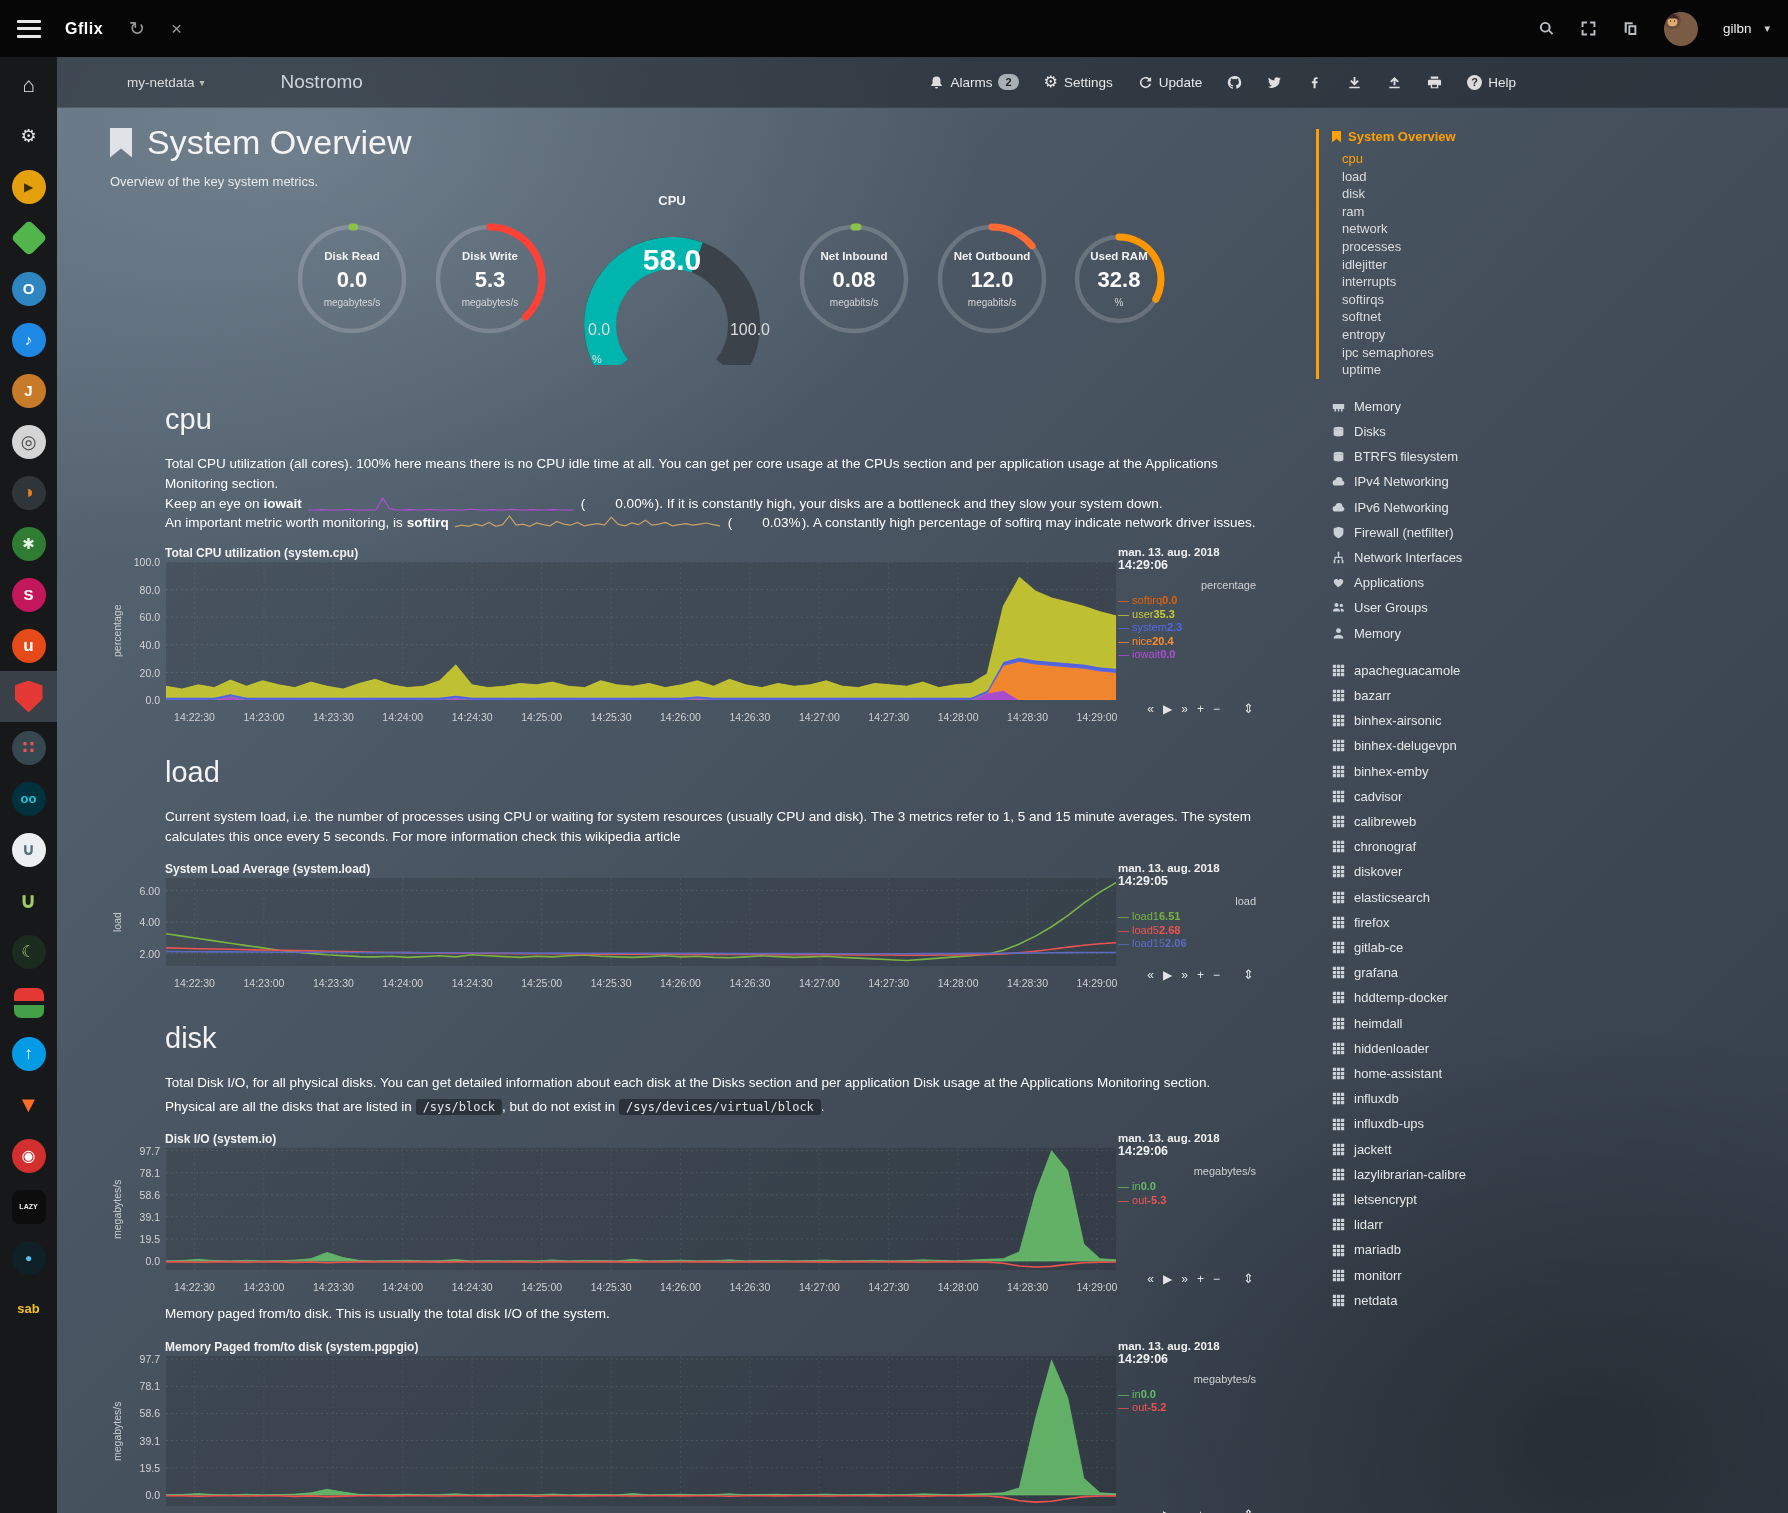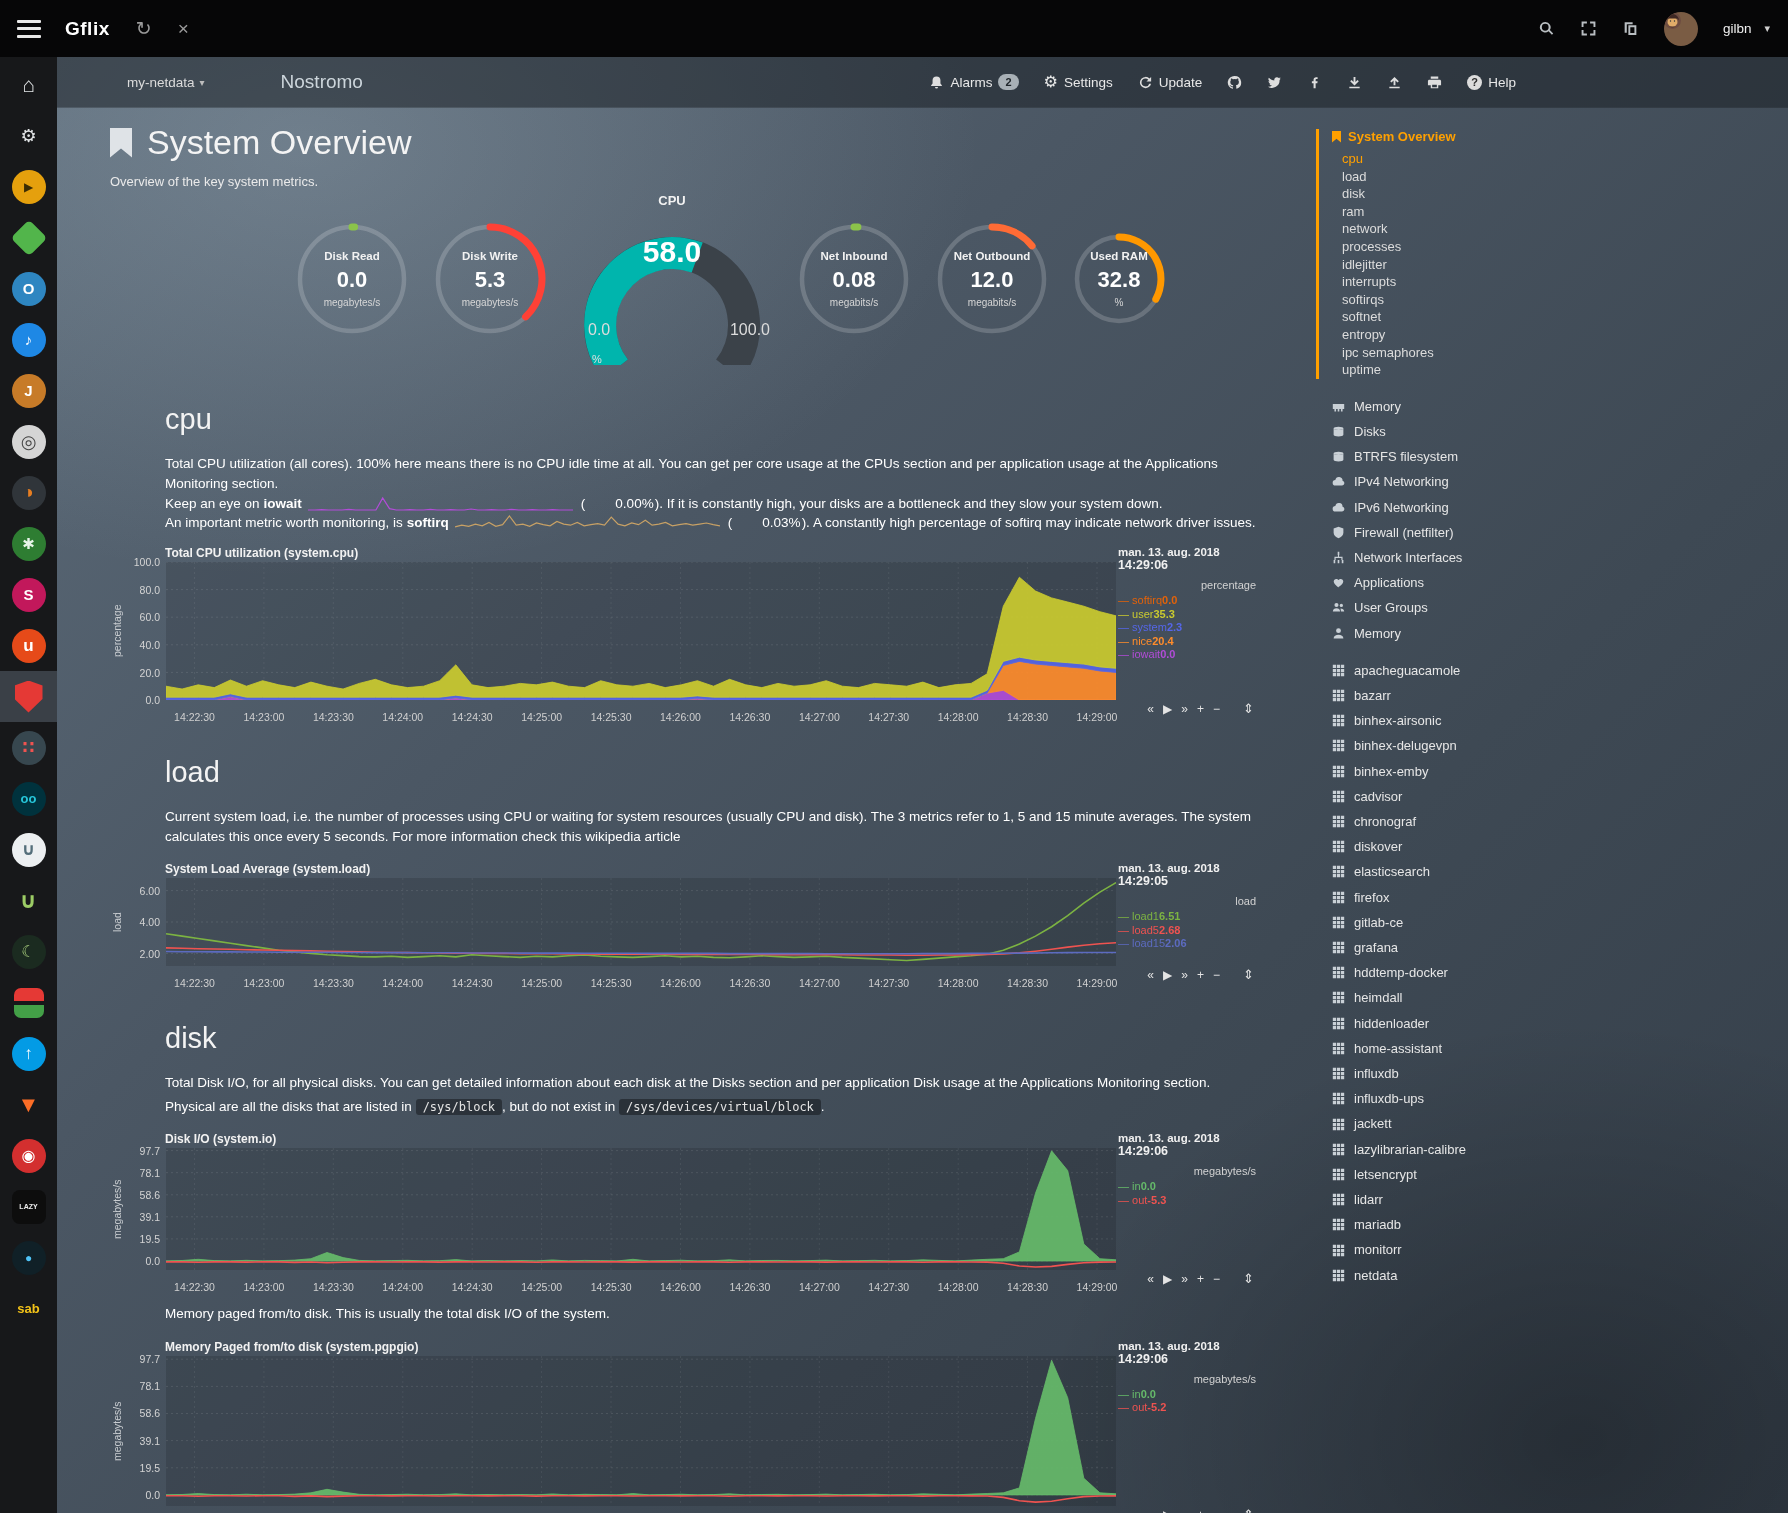--- a/index.html
+++ b/index.html
@@ -2,21 +2,21 @@
 <html><head>
 <meta charset="utf-8">
 <style>
   html,body{margin:0;padding:0}
   body{width:1788px;height:1513px;position:relative;overflow:hidden;background:#000;
        font-family:"Liberation Sans","DejaVu Sans",sans-serif;-webkit-font-smoothing:antialiased}
   
   .topbar{position:absolute;top:0;left:0;width:1788px;height:57px;background:#060607;display:flex;align-items:center;z-index:30}
   .hamburger{width:24px;height:18px;margin-left:17px;display:flex;flex-direction:column;justify-content:space-between;cursor:pointer}
   .hamburger span{display:block;height:3px;background:#e8e8e8;border-radius:1px}
-  .brand{color:#fff;font-size:19px;font-weight:bold;margin-left:24px;letter-spacing:.5px}
+  .brand{color:#fff;font-size:16px;font-weight:bold;margin-left:24px;letter-spacing:.5px}
   .tb-ico{color:#9a9a9a;font-size:19px;margin-left:26px;cursor:pointer;line-height:1}
   .tb-right{margin-left:auto;display:flex;align-items:center;gap:25px;margin-right:18px}
   .tb-right svg{width:17px;height:17px;fill:#b9bec2;cursor:pointer}
   .avatar{width:34px;height:34px;border-radius:50%;overflow:hidden;background:#7a5c44;cursor:pointer}
   .tb-user{color:#f0f0f0;font-size:13.5px;cursor:pointer}
   .tb-caret{color:#cfcfcf;font-size:11px;margin-left:-12px;cursor:pointer}
   
   .app-sidebar{position:absolute;top:57px;left:0;width:57px;bottom:0;background:#17181a;z-index:20;display:flex;flex-direction:column;align-items:center;padding-top:2px}
   .cell{width:57px;height:51px;display:flex;align-items:center;justify-content:center;cursor:pointer}
   .cell.active{background:#3a4047}
@@ -51,21 +51,21 @@
   .subtitle{font-size:13px;color:#eaeaea;margin-top:12px}
   
   .gauges{display:flex;align-items:center;gap:6px;padding-left:176px;margin-top:4px}
   .gauge{position:relative;display:flex;flex-direction:column;align-items:center;cursor:pointer}
   .g-inner{position:absolute;inset:0;display:flex;flex-direction:column;align-items:center;justify-content:center;pointer-events:none}
   .g-label2{font-size:11.5px;font-weight:bold;color:#f2f2f2;margin-bottom:5px}
   .g-value{font-size:22px;font-weight:bold;color:#fff}
   .g-unit{font-size:10px;color:#d6d6d6;margin-top:4px}
   .gauge.big{height:172px;padding-top:22px;box-sizing:border-box}
   .gauge.big .g-label{position:absolute;top:0;width:100%;text-align:center;font-size:13px;font-weight:bold;color:#f2f2f2}
-  .gauge.big .g-value{position:absolute;top:42px;width:100%;text-align:center;font-size:30px}
+  .gauge.big .g-value{position:absolute;top:50px;width:100%;text-align:center;font-size:30px}
   .gauge.big .g-min{position:absolute;left:26px;top:128px;font-size:16px;color:#dcdcdc}
   .gauge.big .g-max{position:absolute;right:12px;top:128px;font-size:16px;color:#dcdcdc}
   .gauge.big .g-bigunit{position:absolute;bottom:0;left:30px;font-size:11px;color:#e0e0e0}
   
   .section{margin-left:55px}
   h2{font-size:29px;font-weight:400;color:#f3f3f3;margin:38px 0 0 0}
   .desc{font-size:13.5px;color:#fff;line-height:1.45;max-width:1092px;margin:18px 0 0 0}
   .note{font-size:13.5px;color:#fff;margin:3px 0 0 0;display:flex;align-items:center;flex-wrap:wrap}
   .note b{margin-left:4px}
   .spark{margin:0 6px;display:inline-block}
@@ -925,20 +925,26 @@
           <li>
             <svg class="nico">
               <use href="#i-grid"></use>
             </svg>
             <span>cadvisor</span>
           </li>
           <li>
             <svg class="nico">
               <use href="#i-grid"></use>
             </svg>
+            <span>calibreweb</span>
+          </li>
+          <li>
+            <svg class="nico">
+              <use href="#i-grid"></use>
+            </svg>
             <span>chronograf</span>
           </li>
           <li>
             <svg class="nico">
               <use href="#i-grid"></use>
             </svg>
             <span>diskover</span>
           </li>
           <li>
             <svg class="nico">

